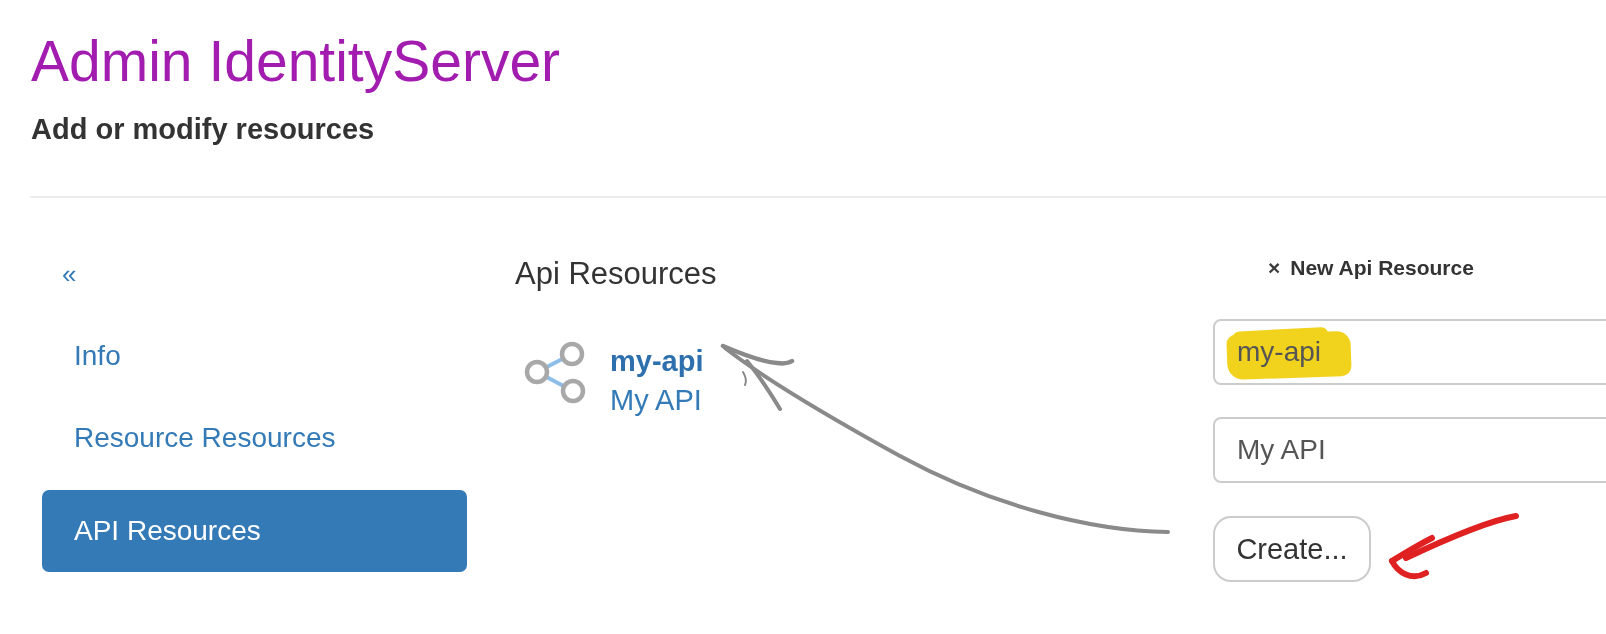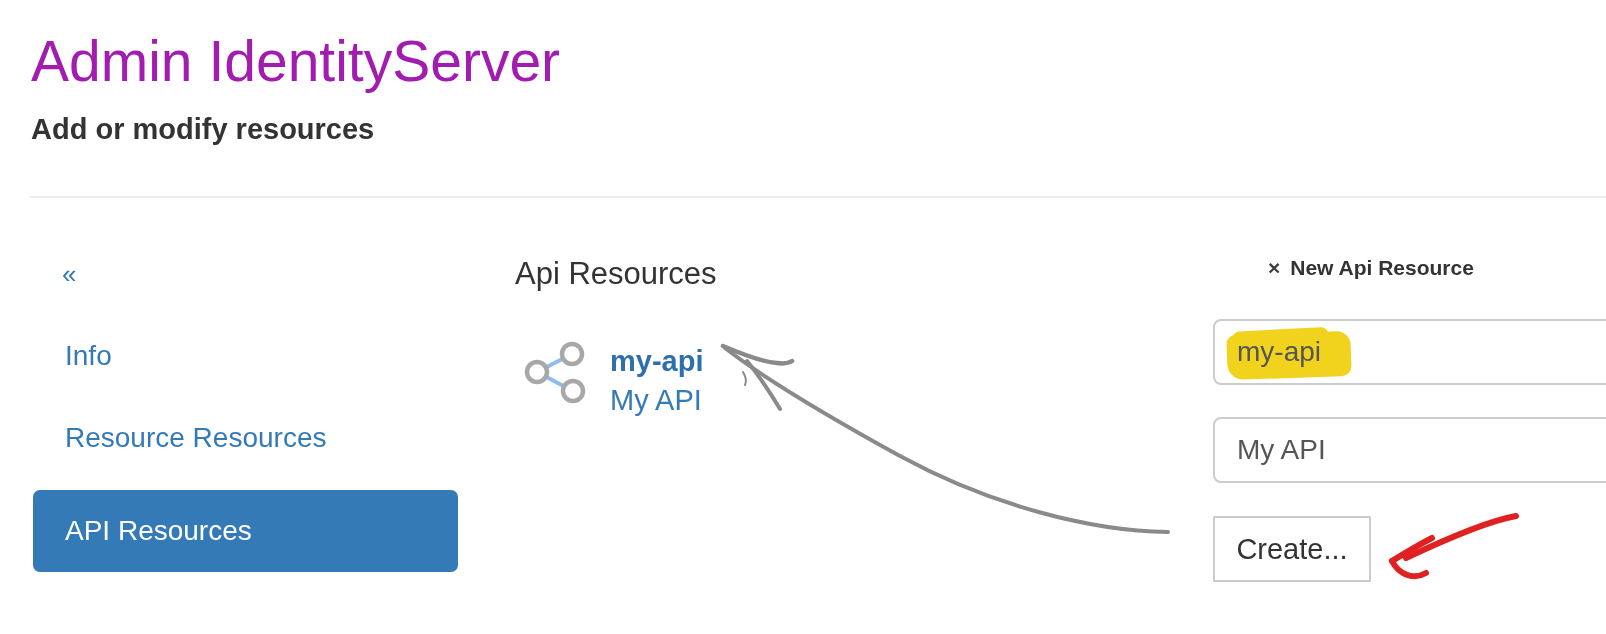--- a/index.html
+++ b/index.html
@@ -8,42 +8,42 @@
 
   
   .page-title { position:absolute; left:31px; top:28px; font-size:57px; font-weight:400; color:#a21caf; letter-spacing:0; }
   .page-subtitle { position:absolute; left:31px; top:113px; font-size:29px; font-weight:700; color:#333; }
   .header-divider { position:absolute; left:30px; top:196px; width:1576px; height:2px; background:#ededee; }
 
   
   .sidebar { position:absolute; left:30px; top:255px; width:425px; }
   .side-link { position:absolute; left:32px; color:#337ab7; cursor:pointer; text-decoration:none; }
   .collapse-link { top:4px; font-size:26px; }
-  .side-item { position:absolute; left:3px; width:425px; height:82px; border-radius:7px; }
+  .side-item { position:absolute; left:12px; width:425px; height:82px; border-radius:7px; }
   .side-item .lbl { position:absolute; left:32px; top:50%; transform:translateY(-50%); font-size:28px; color:#337ab7; cursor:pointer; }
   .side-item.active { background:#337ab7; }
   .side-item.active .lbl { color:#ffffff; }
   .si-0 { top:60px; } .si-1 { top:142px; } .si-2 { top:235px; }
 
   
   .resources-heading { position:absolute; left:515px; top:256px; font-size:31px; font-weight:400; color:#333; }
   .resource-item { position:absolute; left:513px; top:333px; }
   .share-icon { position:absolute; left:0; top:5px; }
   .res-name { position:absolute; left:97px; top:12px; font-size:29px; font-weight:700; color:#2e6fae; white-space:nowrap; cursor:pointer; text-decoration:none; }
   .res-display { position:absolute; left:97px; top:51px; font-size:29px; font-weight:400; color:#337ab7; white-space:nowrap; cursor:pointer; text-decoration:none; }
 
   
   .panel-heading { position:absolute; left:1268px; top:256px; font-size:21px; color:#333; white-space:nowrap; }
   .panel-heading .close-x { color:#3c3c3c; cursor:pointer; margin-right:10px; }
   .field { position:absolute; left:1213px; width:437px; height:66px; background:#fff; border:2px solid #ccc; border-radius:8px; }
   .field-name { top:319px; } .field-display { top:417px; }
   .field input { position:absolute; left:0; top:0; width:100%; height:100%; border:none; outline:none; background:transparent; font-family:inherit; font-size:28px; color:#555; padding:0 0 0 22px; position:relative; z-index:2; }
   .marker-highlight { position:absolute; left:12px; top:12px; width:124px; height:45px; background:#f1d31e; border-radius:9px 14px 10px 16px; transform:rotate(-2deg); z-index:1; }
   .marker-highlight:after { content:""; position:absolute; left:6px; top:-4px; width:96px; height:14px; background:#f1d31e; border-radius:8px; transform:rotate(-1deg); }
-  .create-btn { position:absolute; left:1213px; top:516px; width:158px; height:66px; background:#fff; border:2px solid #ccc; border-radius:1px; font-family:inherit; font-size:29px; color:#333; cursor:pointer; text-align:center; }
+  .create-btn { position:absolute; left:1213px; top:516px; width:158px; height:66px; background:#fff; border:2px solid #ccc; border-radius:18px; font-family:inherit; font-size:29px; color:#333; cursor:pointer; text-align:center; }
 
   
   .annotation-layer { position:absolute; left:0; top:0; width:1606px; height:634px; pointer-events:none; z-index:5; }
 </style>
 </head>
 <body>
 
 <h1 class="page-title">Admin IdentityServer</h1>
 <div class="page-subtitle">Add or modify resources</div>
 <div class="header-divider"></div>

